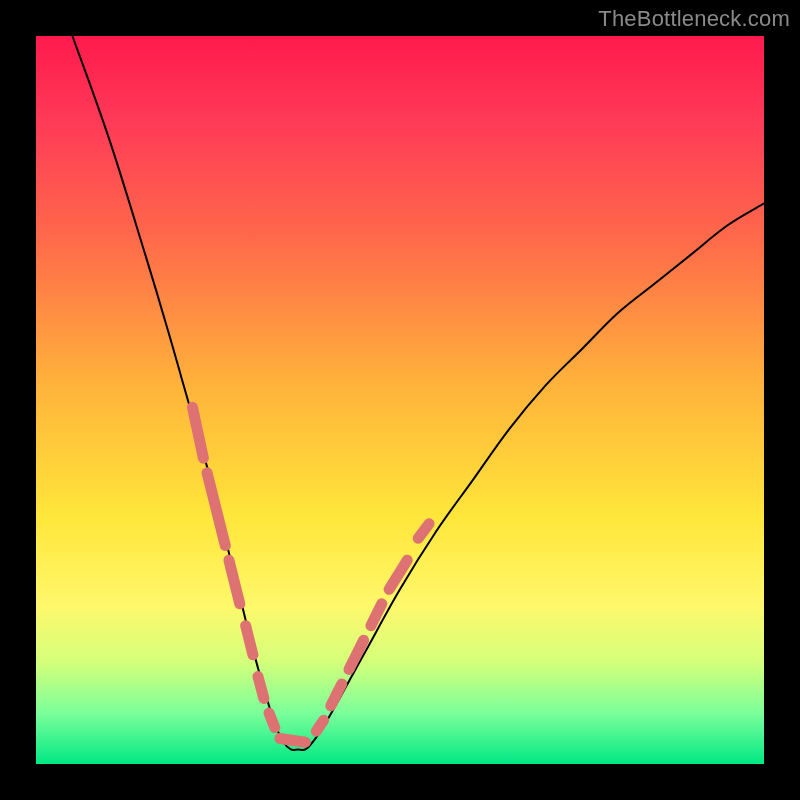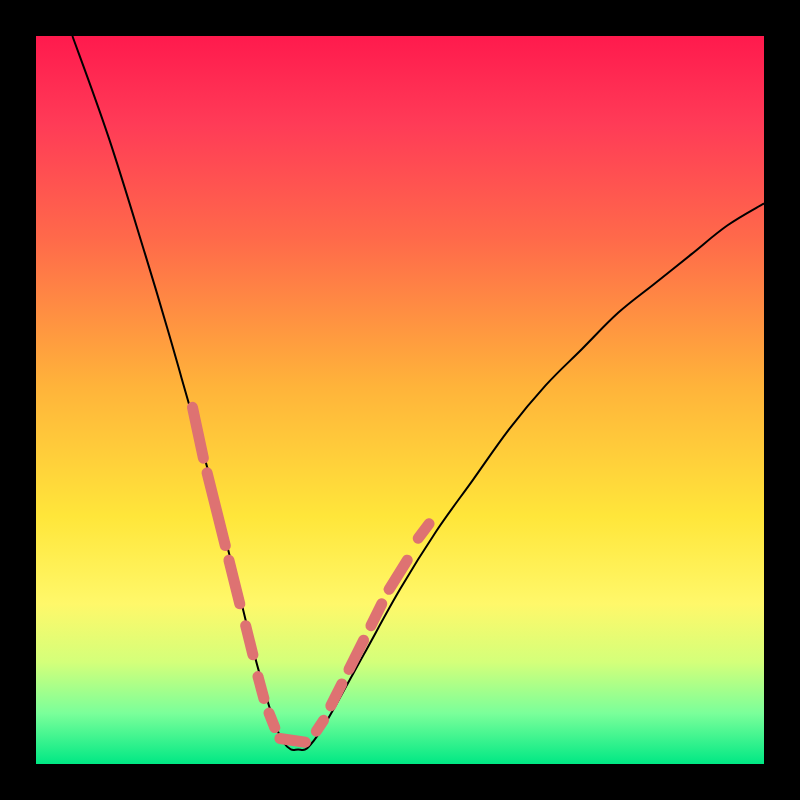--- a/index.html
+++ b/index.html
@@ -60,20 +60,21 @@
     fill: none;
     stroke: #de7272;
     stroke-width: 11;
     stroke-linecap: round;
   }
 </style>
 </head>
 <body>
 
 <div class="stage">
+  <div class="watermark">TheBottleneck.com</div>
   <div class="plot">
     <svg class="overlay" viewBox="0 0 728 728">
       <path id="curve-path" class="curve" d="M 36.4 0.0 C 43.0 18.3, 59.7 62.6, 72.8 101.9 C 85.9 141.2, 98.7 184.3, 109.2 218.4 C 119.7 252.5, 124.5 268.9, 131.0 291.2 C 137.6 313.5, 140.4 323.8, 145.6 342.2 C 150.8 360.5, 154.9 374.8, 160.2 393.1 C 165.4 411.5, 169.5 424.4, 174.7 444.1 C 180.0 463.7, 184.0 481.4, 189.3 502.3 C 194.5 523.3, 198.6 539.6, 203.8 560.6 C 209.1 581.5, 213.2 599.1, 218.4 618.8 C 223.6 638.5, 229.0 656.7, 233.0 669.8 C 236.9 682.9, 237.6 685.0, 240.2 691.6 C 242.9 698.2, 244.9 702.2, 247.5 706.2 C 250.1 710.1, 252.2 712.1, 254.8 713.4 C 257.4 714.8, 259.5 713.4, 262.1 713.4 C 264.7 713.4, 266.7 714.8, 269.4 713.4 C 272.0 712.1, 272.7 711.4, 276.6 706.2 C 280.6 700.9, 282.0 700.0, 291.2 684.3 C 300.4 668.6, 314.5 642.4, 327.6 618.8 C 340.7 595.2, 350.9 575.6, 364.0 553.3 C 377.1 531.0, 387.3 514.7, 400.4 495.0 C 413.5 475.4, 423.7 462.4, 436.8 444.1 C 449.9 425.7, 460.1 410.2, 473.2 393.1 C 486.3 376.1, 496.5 363.9, 509.6 349.4 C 522.7 335.0, 532.9 326.1, 546.0 313.0 C 559.1 299.9, 569.3 288.4, 582.4 276.6 C 595.5 264.8, 605.7 258.0, 618.8 247.5 C 631.9 237.0, 642.1 228.9, 655.2 218.4 C 668.3 207.9, 678.5 198.5, 691.6 189.3 C 704.7 180.1, 721.4 171.4, 728.0 167.4"></path>
       <g id="markers">
           <line x1="156.5" y1="371.3" x2="167.4" y2="422.2" class="seg"></line>
           <line x1="171.1" y1="436.8" x2="189.3" y2="509.6" class="seg"></line>
           <line x1="192.9" y1="524.2" x2="203.8" y2="567.8" class="seg"></line>
           <line x1="209.7" y1="589.7" x2="216.9" y2="618.8" class="seg"></line>
           <line x1="222.0" y1="640.6" x2="227.9" y2="662.5" class="seg"></line>
           <line x1="233.0" y1="677.0" x2="238.8" y2="691.6" class="seg"></line>

